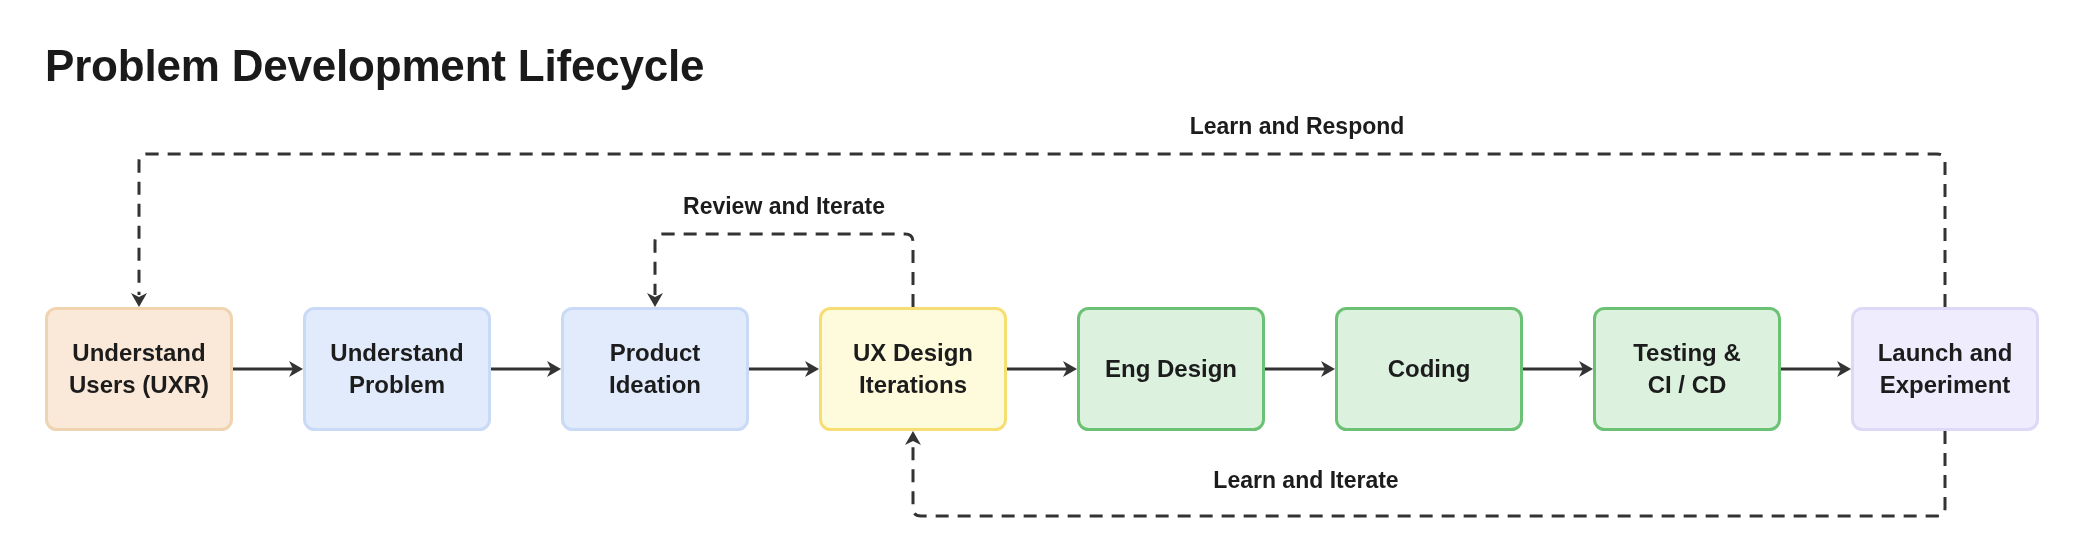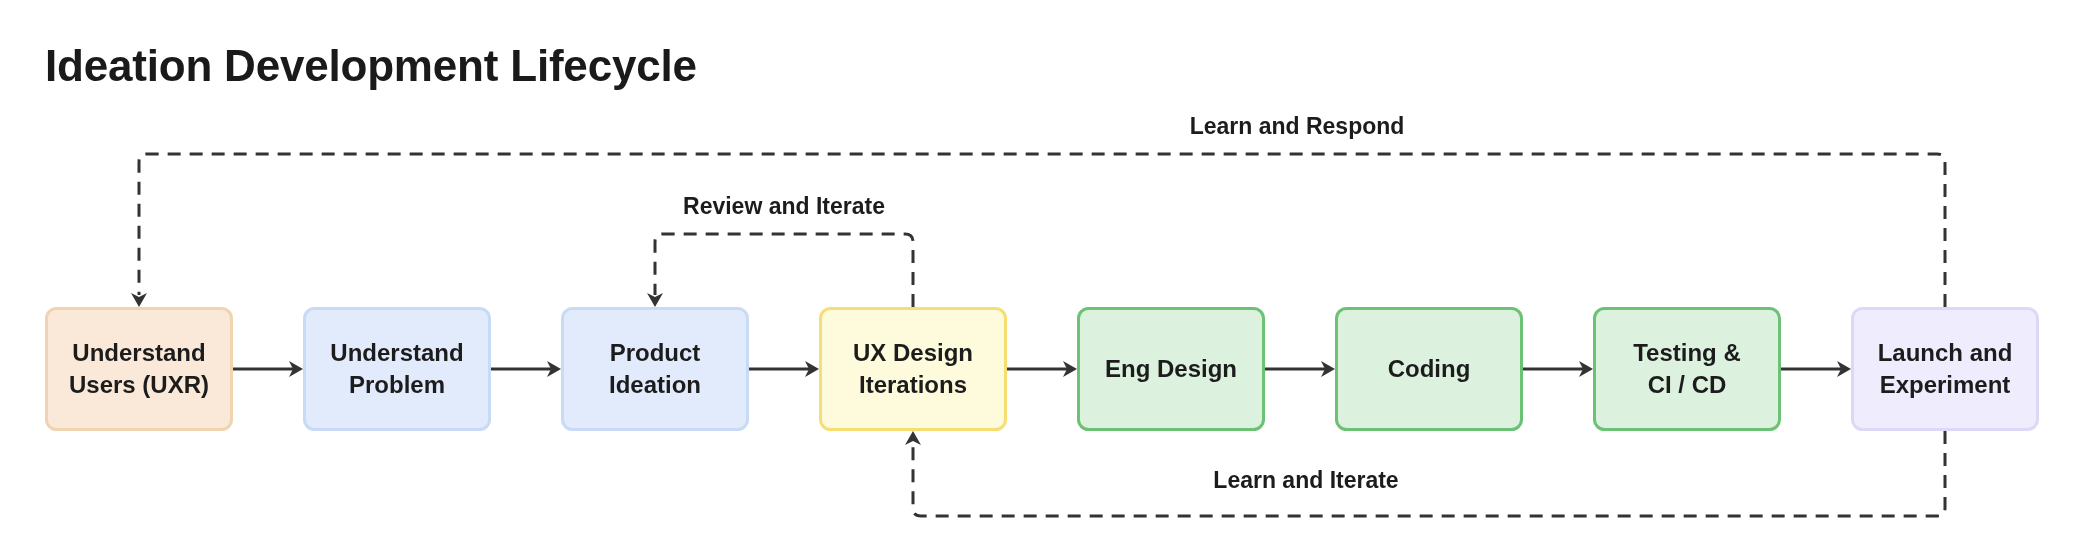--- a/index.html
+++ b/index.html
@@ -10,21 +10,21 @@
   #diagram { position: absolute; left: 0; top: 0; }
   .node-label { font-size: 24px; font-weight: 700; fill: #1c1c1c; text-anchor: middle; }
   .loop-label { font-size: 23px; font-weight: 700; fill: #1c1c1c; text-anchor: middle; }
   .edge { stroke: #333333; stroke-width: 3; fill: none; }
   .loop { stroke: #333333; stroke-width: 3; fill: none; stroke-dasharray: 13 9; }
   .arrowhead { fill: #333333; }
 </style>
 </head>
 <body>
 
-<h1 id="title">Ideation Development Lifecycle</h1>
+<h1 id="title">Problem Development Lifecycle</h1>
 
 <svg id="diagram" width="2074" height="560" viewBox="0 0 2074 560" xmlns="http://www.w3.org/2000/svg">
   <g id="loops-layer">
       <g>
         <path d="M 1945 307 L 1945 162 Q 1945 154 1937 154 L 147 154 Q 139 154 139 162 L 139 295" class="loop"></path>
         <path d="M 139 307 L 131 293 L 139 297 L 147 293 Z" class="arrowhead"></path>
         <text x="1297" y="134" class="loop-label">Learn and Respond</text>
       </g>
       <g>
         <path d="M 913 307 L 913 242 Q 913 234 905 234 L 663 234 Q 655 234 655 242 L 655 295" class="loop"></path>

